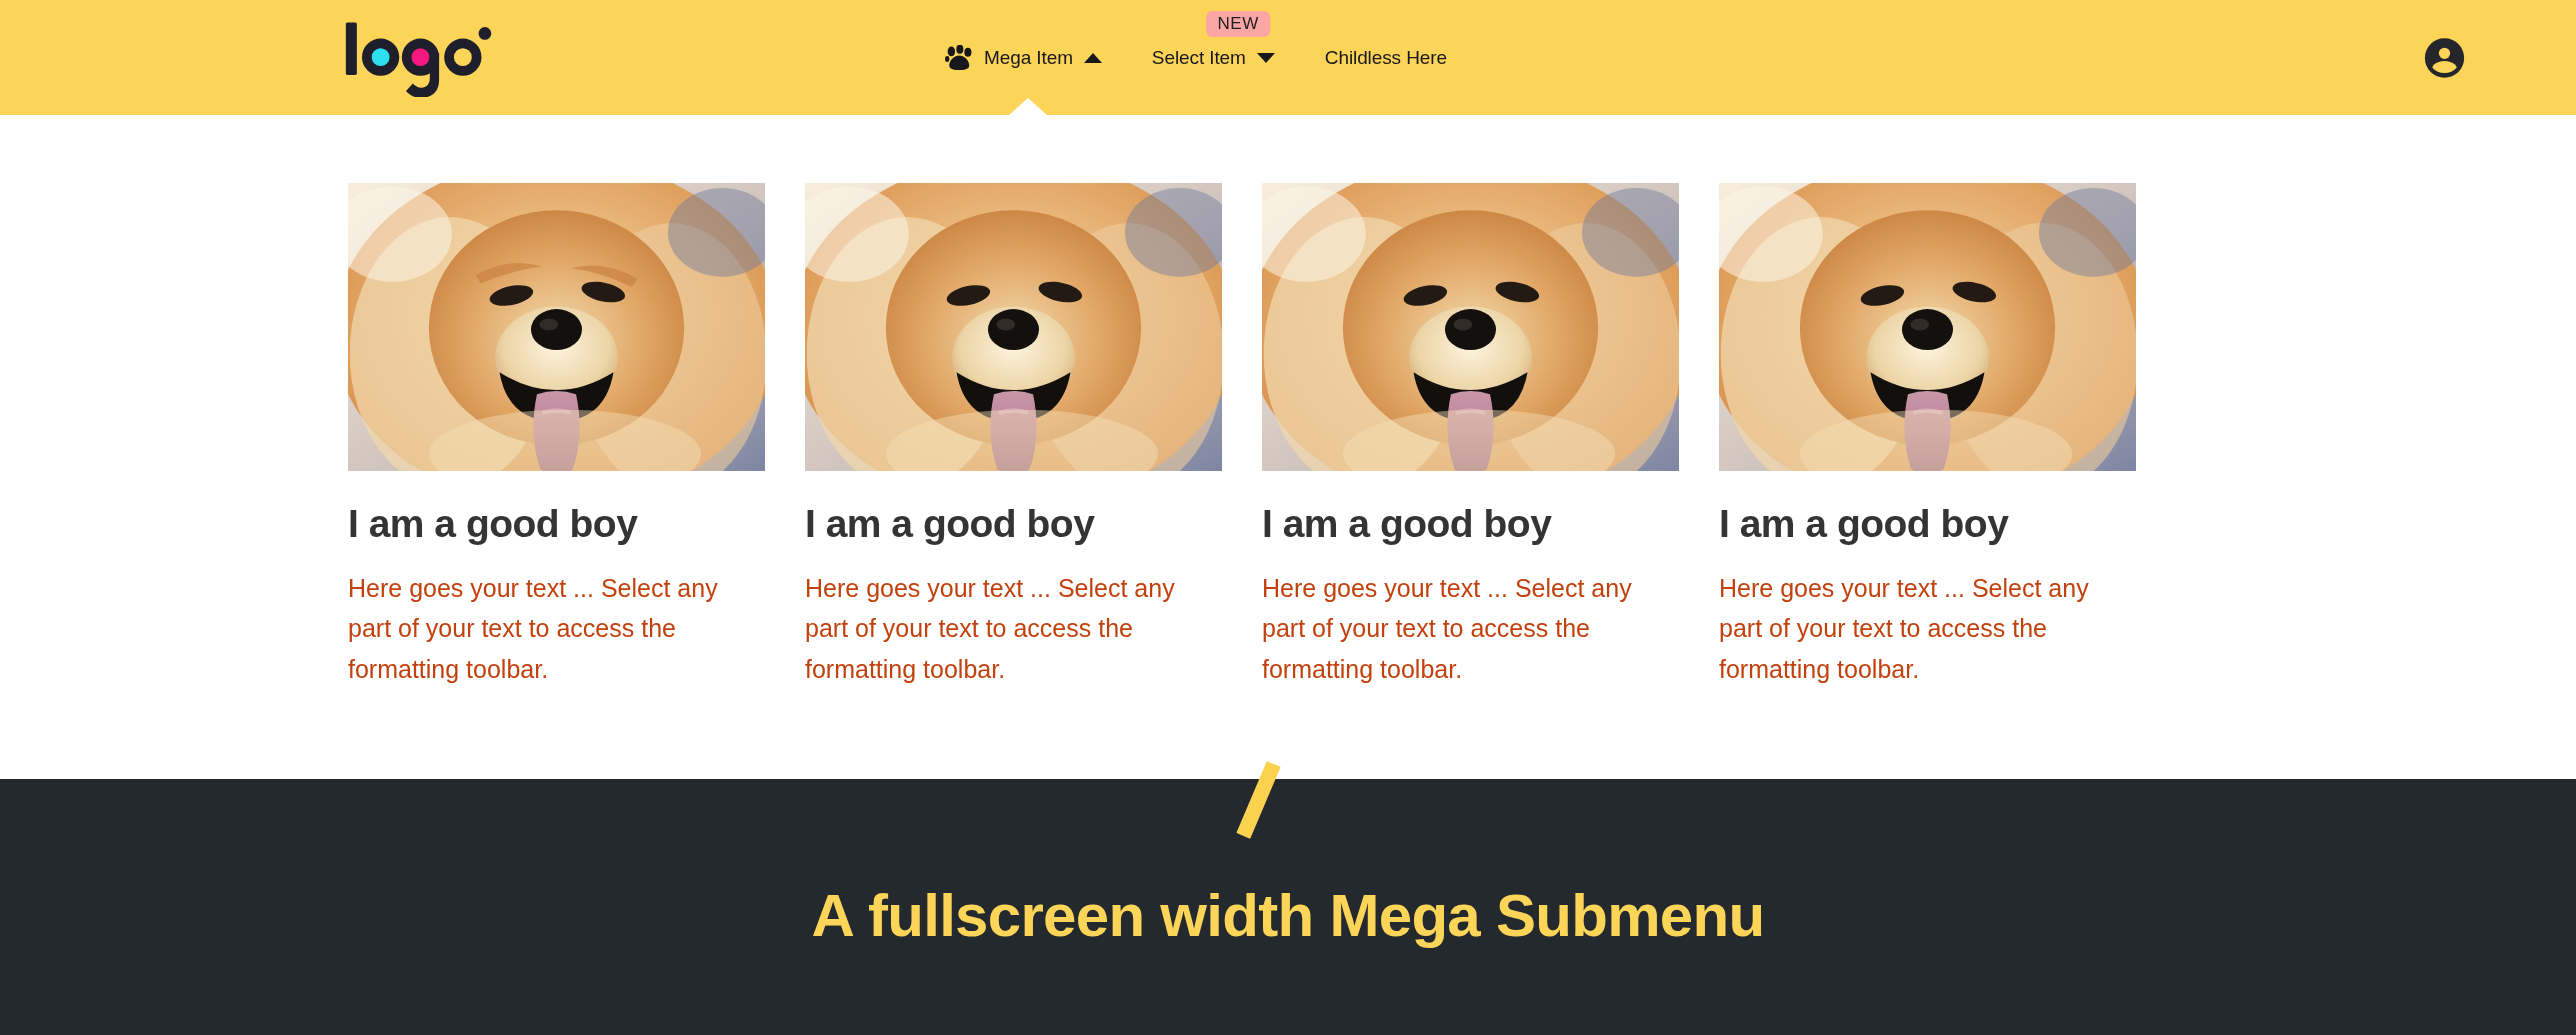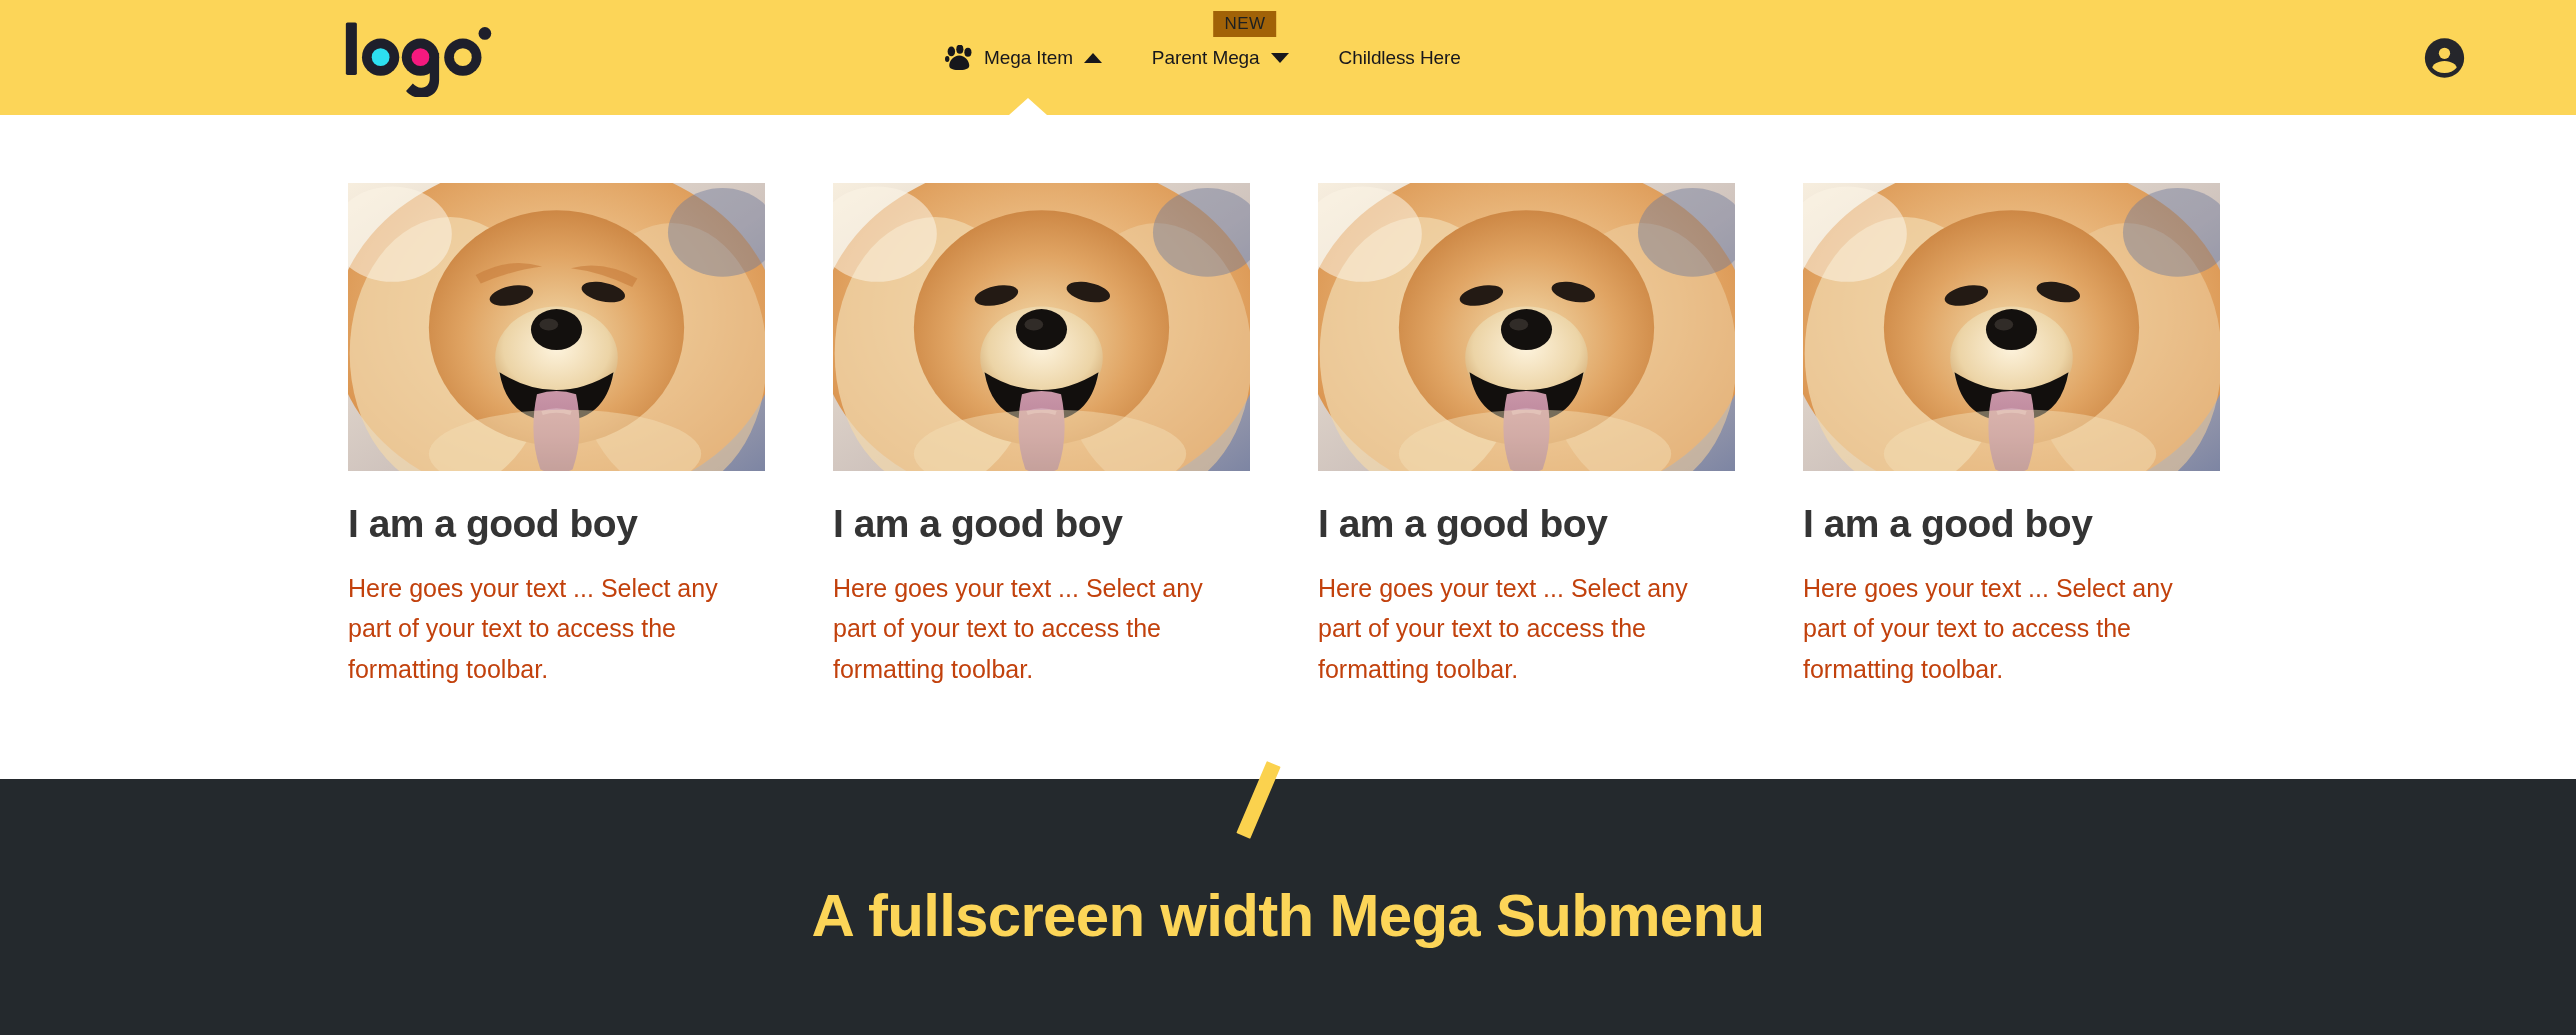--- a/index.html
+++ b/index.html
@@ -70,27 +70,27 @@
     border-right: 9.4px solid transparent;
   }
   .caret-up   { border-bottom: 10.2px solid #17171c; }
   .caret-down { border-top: 10.2px solid #17171c; }
 
   .new-badge {
     position: absolute;
     top: 11px;
     left: 50%;
     transform: translateX(-6.8px);
-    background: #a16207;
+    background: #fca5a5;
     color: #1d2021;
     font-size: 17px;
     font-weight: 400;
     letter-spacing: 0.5px;
     padding: 4.3px 11px 5.1px;
-    border-radius: 0;
+    border-radius: 6px;
     line-height: 1;
   }
 
   .account-btn {
     position: absolute;
     right: 111px;
     top: 50%;
     transform: translateY(-50%);
     width: 41px;
     height: 41px;
@@ -117,21 +117,21 @@
     background: #ffffff;
     overflow: hidden;
   }
 
   .cards {
     position: absolute;
     left: 348px;
     top: 68px;
     width: 1874px;
     display: flex;
-    gap: 68px;
+    gap: 40px;
   }
 
   .card { width: 417px; }
 
   .card-photo {
     width: 417px;
     height: 288px;
     position: relative;
     overflow: hidden;
     background: #8b91a8;
@@ -225,21 +225,21 @@
           <ellipse cx="27" cy="8.5" rx="4.2" ry="5.4" fill="#17171c"></ellipse>
           <ellipse cx="2.6" cy="16.5" rx="2.6" ry="3.6" fill="#17171c"></ellipse>
           <path d="M16.8 12.2 c6.6 0 11.8 6.4 11.8 11.6 c0 4.2 -4.2 5.6 -11.8 5.6 c-7.6 0 -11.8 -1.4 -11.8 -5.6 c0 -5.2 5.2 -11.6 11.8 -11.6 z" fill="#17171c"></path>
         </svg>
         <span class="nav-label">Mega Item</span>
         <span class="caret caret-up"></span>
       </div>
 
       <div class="nav-item">
         <span class="new-badge">NEW</span>
-        <span class="nav-label">Parent Mega</span>
+        <span class="nav-label">Select Item</span>
         <span class="caret caret-down"></span>
       </div>
 
       <div class="nav-item">
         <span class="nav-label">Childless Here</span>
       </div>
 
     </nav>
 
     <svg class="account-btn" viewBox="0 0 48 48">

